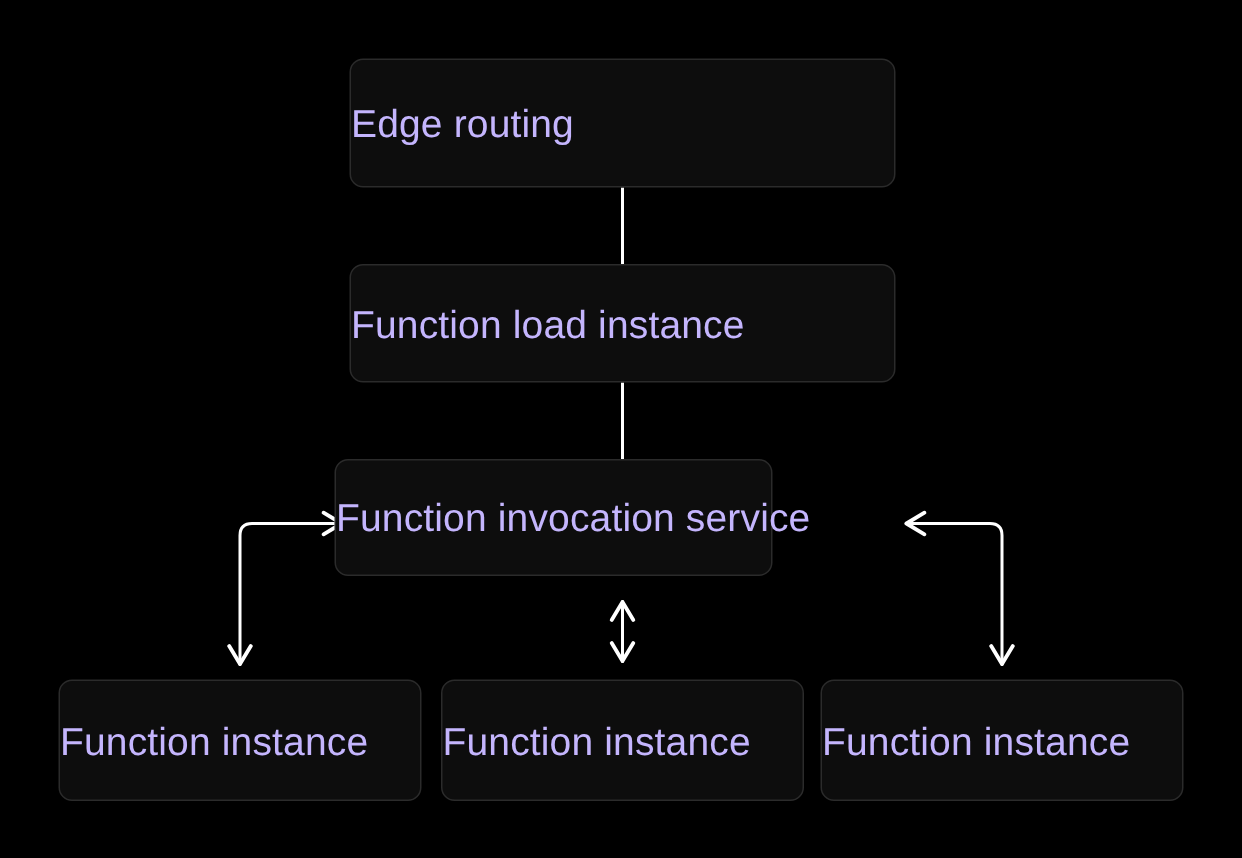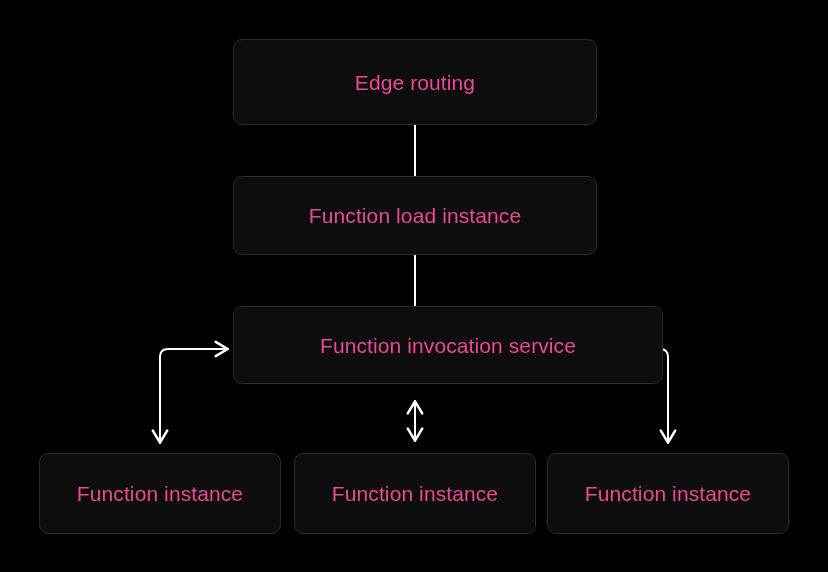--- a/index.html
+++ b/index.html
@@ -18,23 +18,22 @@
     overflow: hidden;
   }
   .node {
     position: absolute;
     box-sizing: border-box;
     background: #0d0d0d;
     border: 1px solid #2b2b2b;
     border-radius: 9px;
     display: flex;
     align-items: center;
-    justify-content: center;
-    color: #ec4899;
-    font-size: 21px;
+    color: #c4b5fd;
+    font-size: 26px;
     font-weight: 300;
     letter-spacing: 0.1px;
     line-height: 1;
     white-space: nowrap;
     -webkit-font-smoothing: antialiased;
   }
   .node-label {
     display: block;
   }
   #edges {
@@ -70,21 +69,21 @@
   </svg>
 
   <div class="node" style="left:233px; top:39px; width:364px; height:86px;">
     <span class="node-label">Edge routing</span>
   </div>
 
   <div class="node" style="left:233px; top:176px; width:364px; height:79px;">
     <span class="node-label">Function load instance</span>
   </div>
 
-  <div class="node" style="left:233px; top:306px; width:430px; height:78px;">
+  <div class="node" style="left:223px; top:306px; width:292px; height:78px;">
     <span class="node-label">Function invocation service</span>
   </div>
 
   <div class="node" style="left:39px; top:453px; width:242px; height:81px;">
     <span class="node-label">Function instance</span>
   </div>
 
   <div class="node" style="left:294px; top:453px; width:242px; height:81px;">
     <span class="node-label">Function instance</span>
   </div>

